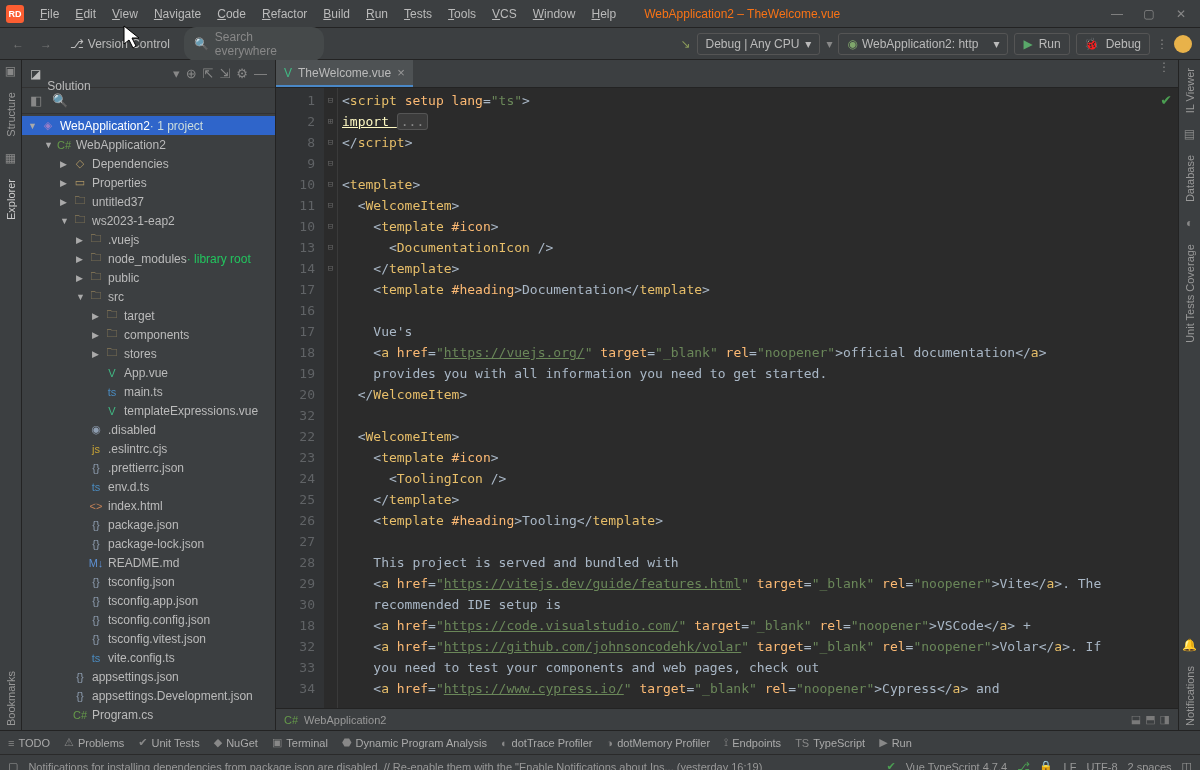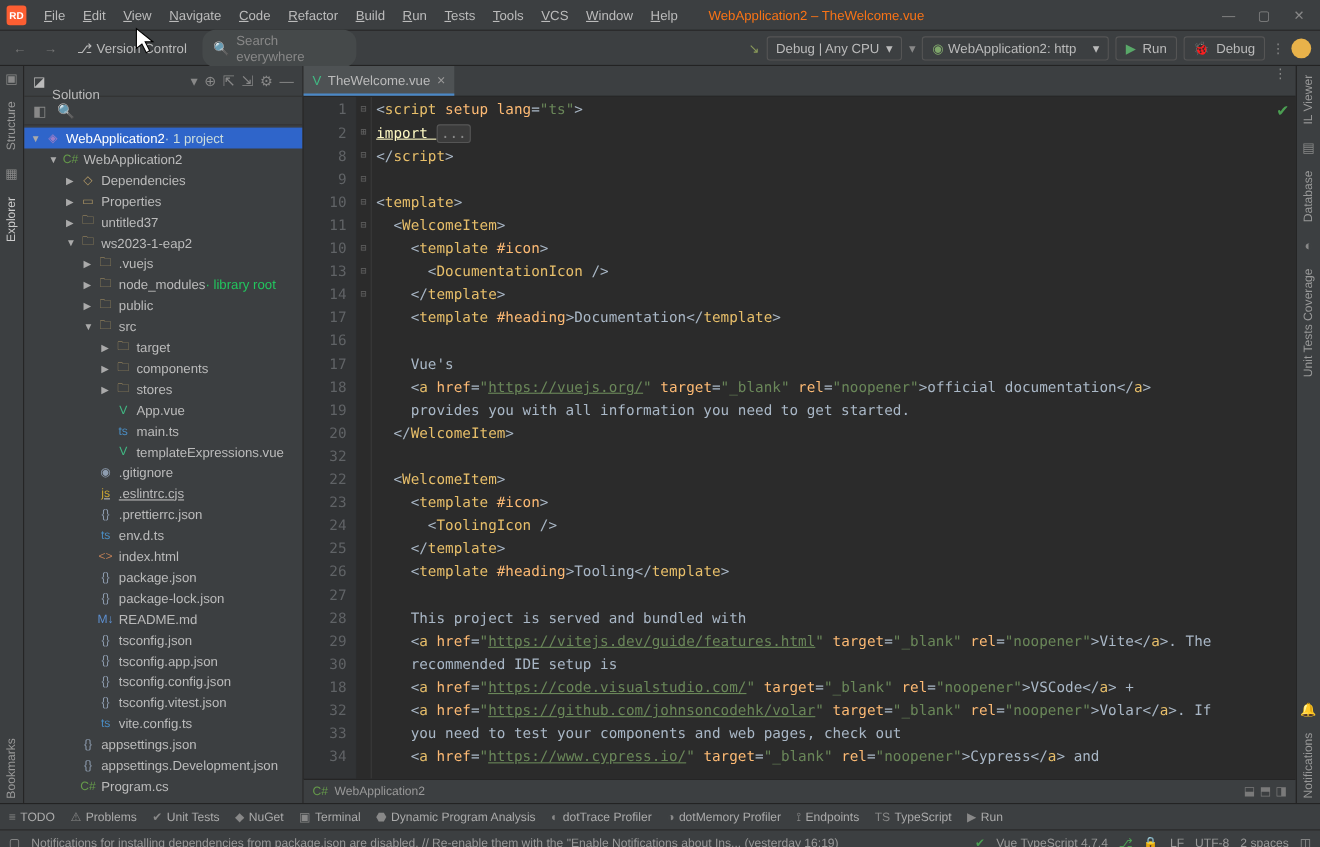--- a/index.html
+++ b/index.html
@@ -491,23 +491,23 @@
           <span>main.ts</span>
         </div>
         <div class="tree-row" style="padding-left: 70px;">
           <span class="chevron empty"></span>
           <span class="file-icon vue-icon">V</span>
           <span>templateExpressions.vue</span>
         </div>
         <div class="tree-row" style="padding-left: 54px;">
           <span class="chevron empty"></span>
           <span class="file-icon json-icon">◉</span>
-          <span>.gitignore</span>
-        </div>
-        <div class="tree-row" style="padding-left: 54px; text-decoration: underline;">
+          <span>.disabled</span>
+        </div>
+        <div class="tree-row" style="padding-left: 54px;">
           <span class="chevron empty"></span>
           <span class="file-icon js-icon">js</span>
           <span>.eslintrc.cjs</span>
         </div>
         <div class="tree-row" style="padding-left: 54px;">
           <span class="chevron empty"></span>
           <span class="file-icon json-icon">{}</span>
           <span>.prettierrc.json</span>
         </div>
         <div class="tree-row" style="padding-left: 54px;">

